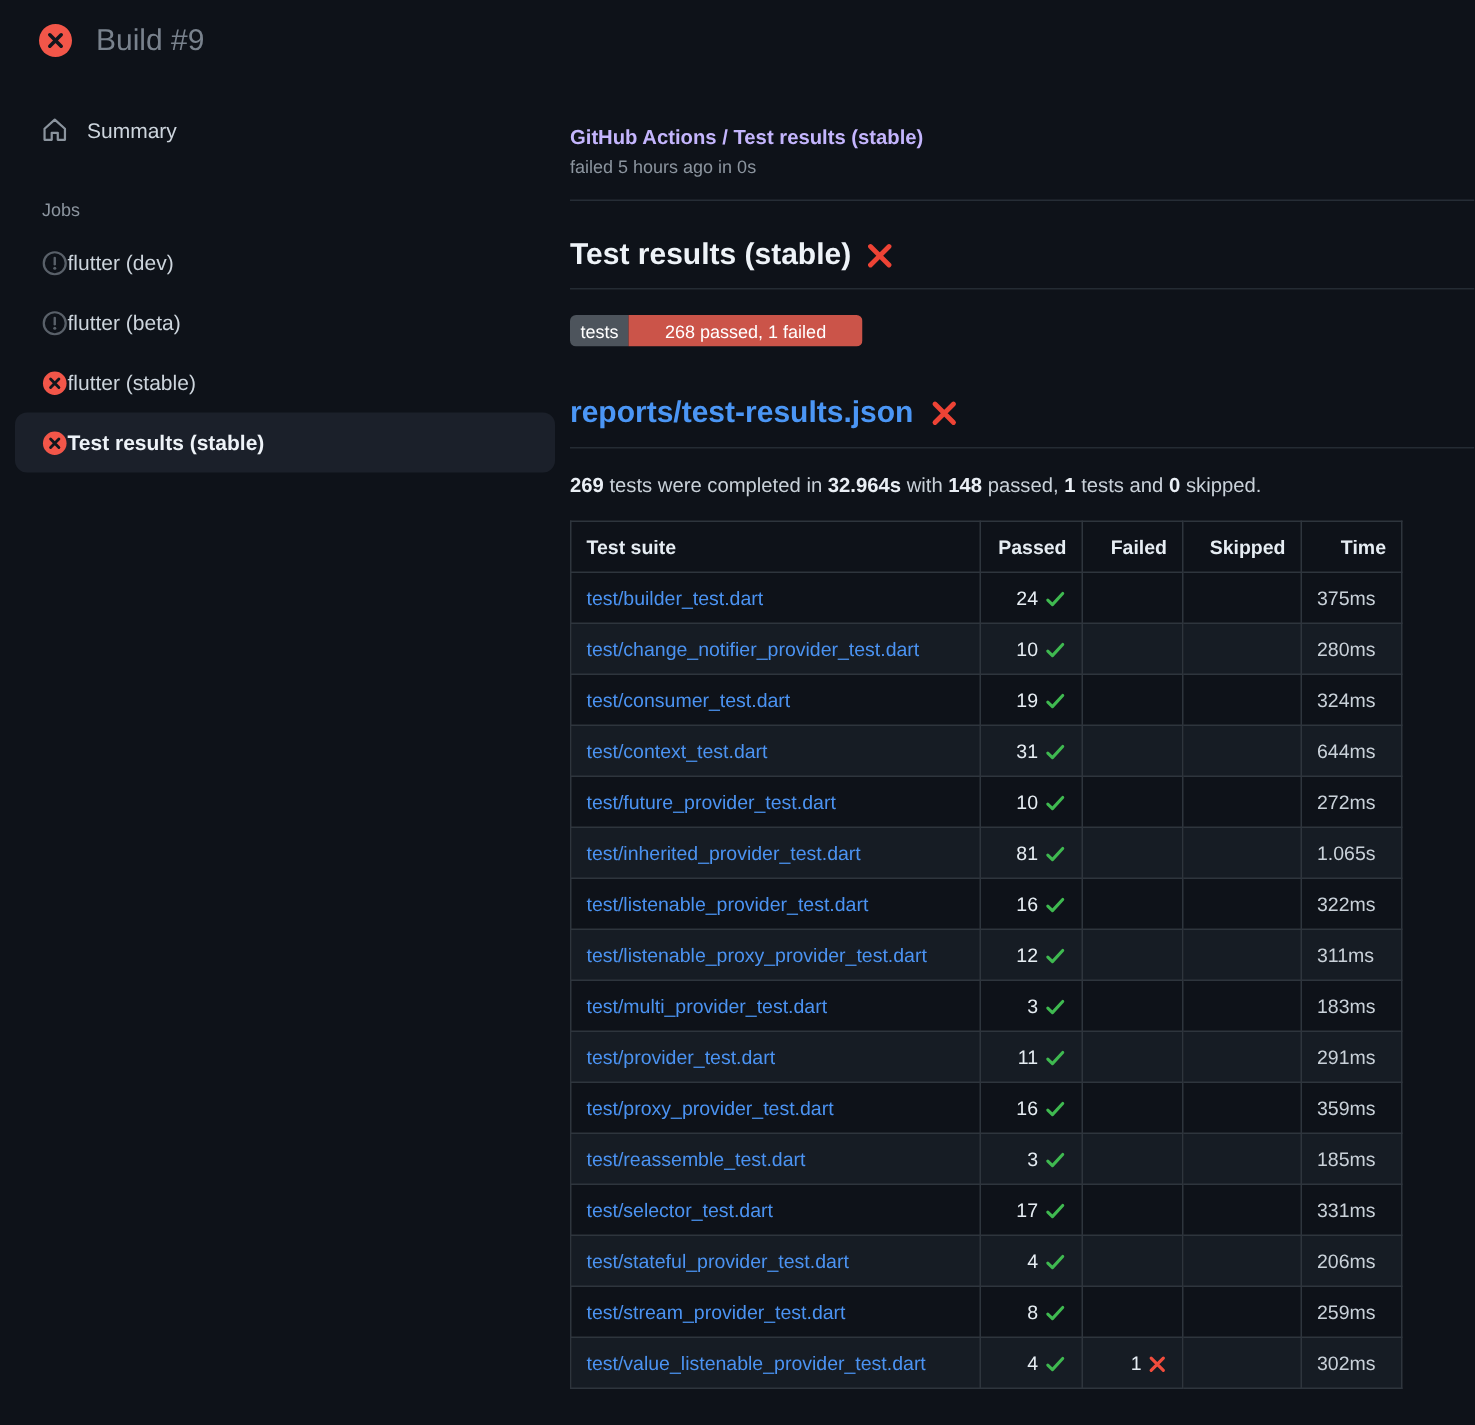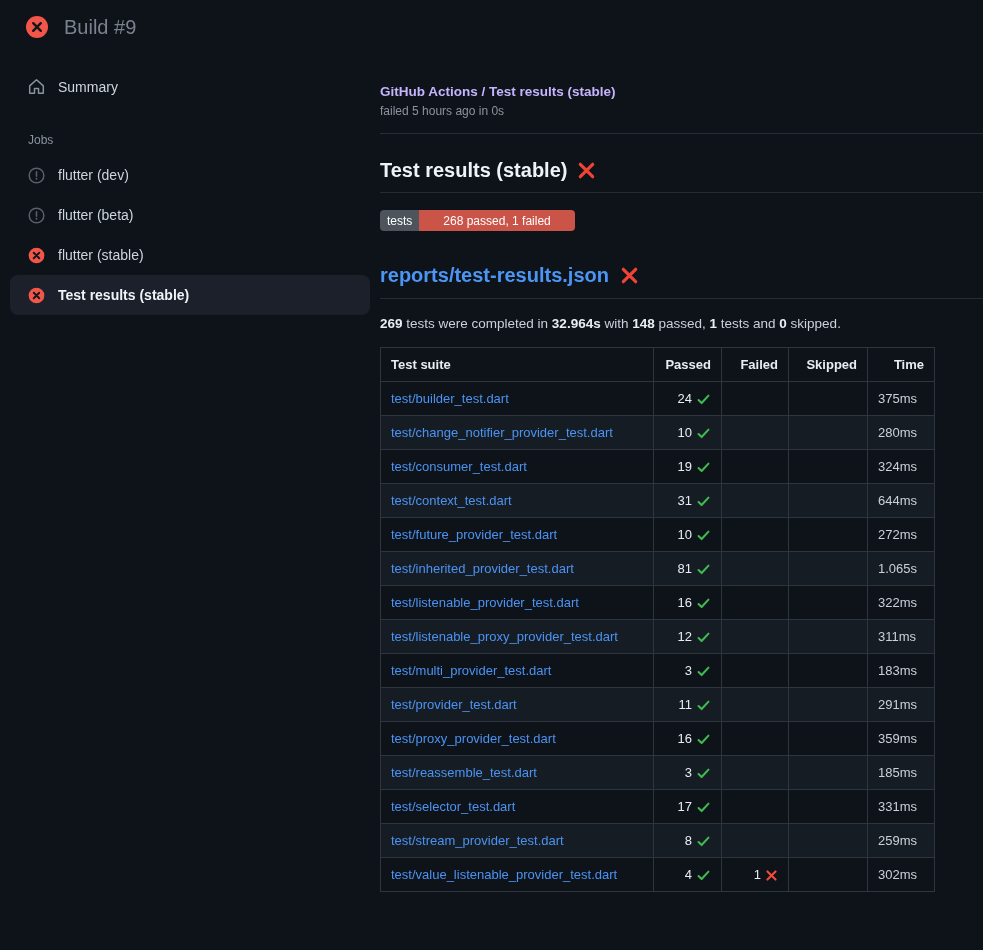--- a/index.html
+++ b/index.html
@@ -28,21 +28,21 @@
   
   .summary-row {
     display: flex; align-items: center; gap: 13px;
     padding: 8px 18px; margin-top: 18px;
     border-radius: 8px; cursor: pointer;
   }
   .summary-row .label { color: #cdd5dd; font-size: 14px; }
   .jobs-label { color: #8b949e; font-size: 12px; padding: 0 18px; margin-top: 30px; }
   .jobs-list { margin-top: 8px; }
   .job-item {
-    display: flex; align-items: center; gap: 13px;
+    display: flex; align-items: center; 
     height: 40px; padding: 0 18px;
     border-radius: 8px; cursor: pointer; text-align: center;
   }
   .job-item .job-label { color: #cdd5dd; font-size: 14px; white-space: nowrap; }
   .job-item.selected { background: #1b202a; }
   .job-item.selected .job-label { font-weight: 700; color: #eef3f8; }
   .job-icon, .summary-icon { width: 17px; height: 17px; display: inline-flex; flex: 0 0 17px; }
   .job-icon svg, .summary-icon svg { width: 100%; height: 100%; }
 
   
@@ -339,20 +339,29 @@
   <tr>
     <td class="cell-suite"><a>test/selector_test.dart</a></td>
     <td class="cell-num cell-passed"><span class="num">17</span><svg viewBox="0 0 16 16" width="15" height="15">
                 <path d="M2.7 8.6 L6 11.8 L13.3 3.9" fill="none" stroke="#3fb950" stroke-width="2.2" stroke-linecap="round" stroke-linejoin="round"></path>
               </svg></td>
     <td class="cell-num cell-failed"></td>
     <td class="cell-num cell-skipped"></td>
     <td class="cell-time">331ms</td>
   </tr>
 
+  <tr>
+    <td class="cell-suite"><a>test/stateful_provider_test.dart</a></td>
+    <td class="cell-num cell-passed"><span class="num">4</span><svg viewBox="0 0 16 16" width="15" height="15">
+                <path d="M2.7 8.6 L6 11.8 L13.3 3.9" fill="none" stroke="#3fb950" stroke-width="2.2" stroke-linecap="round" stroke-linejoin="round"></path>
+              </svg></td>
+    <td class="cell-num cell-failed"></td>
+    <td class="cell-num cell-skipped"></td>
+    <td class="cell-time">206ms</td>
+  </tr>
 
   <tr>
     <td class="cell-suite"><a>test/stream_provider_test.dart</a></td>
     <td class="cell-num cell-passed"><span class="num">8</span><svg viewBox="0 0 16 16" width="15" height="15">
                 <path d="M2.7 8.6 L6 11.8 L13.3 3.9" fill="none" stroke="#3fb950" stroke-width="2.2" stroke-linecap="round" stroke-linejoin="round"></path>
               </svg></td>
     <td class="cell-num cell-failed"></td>
     <td class="cell-num cell-skipped"></td>
     <td class="cell-time">259ms</td>
   </tr>

